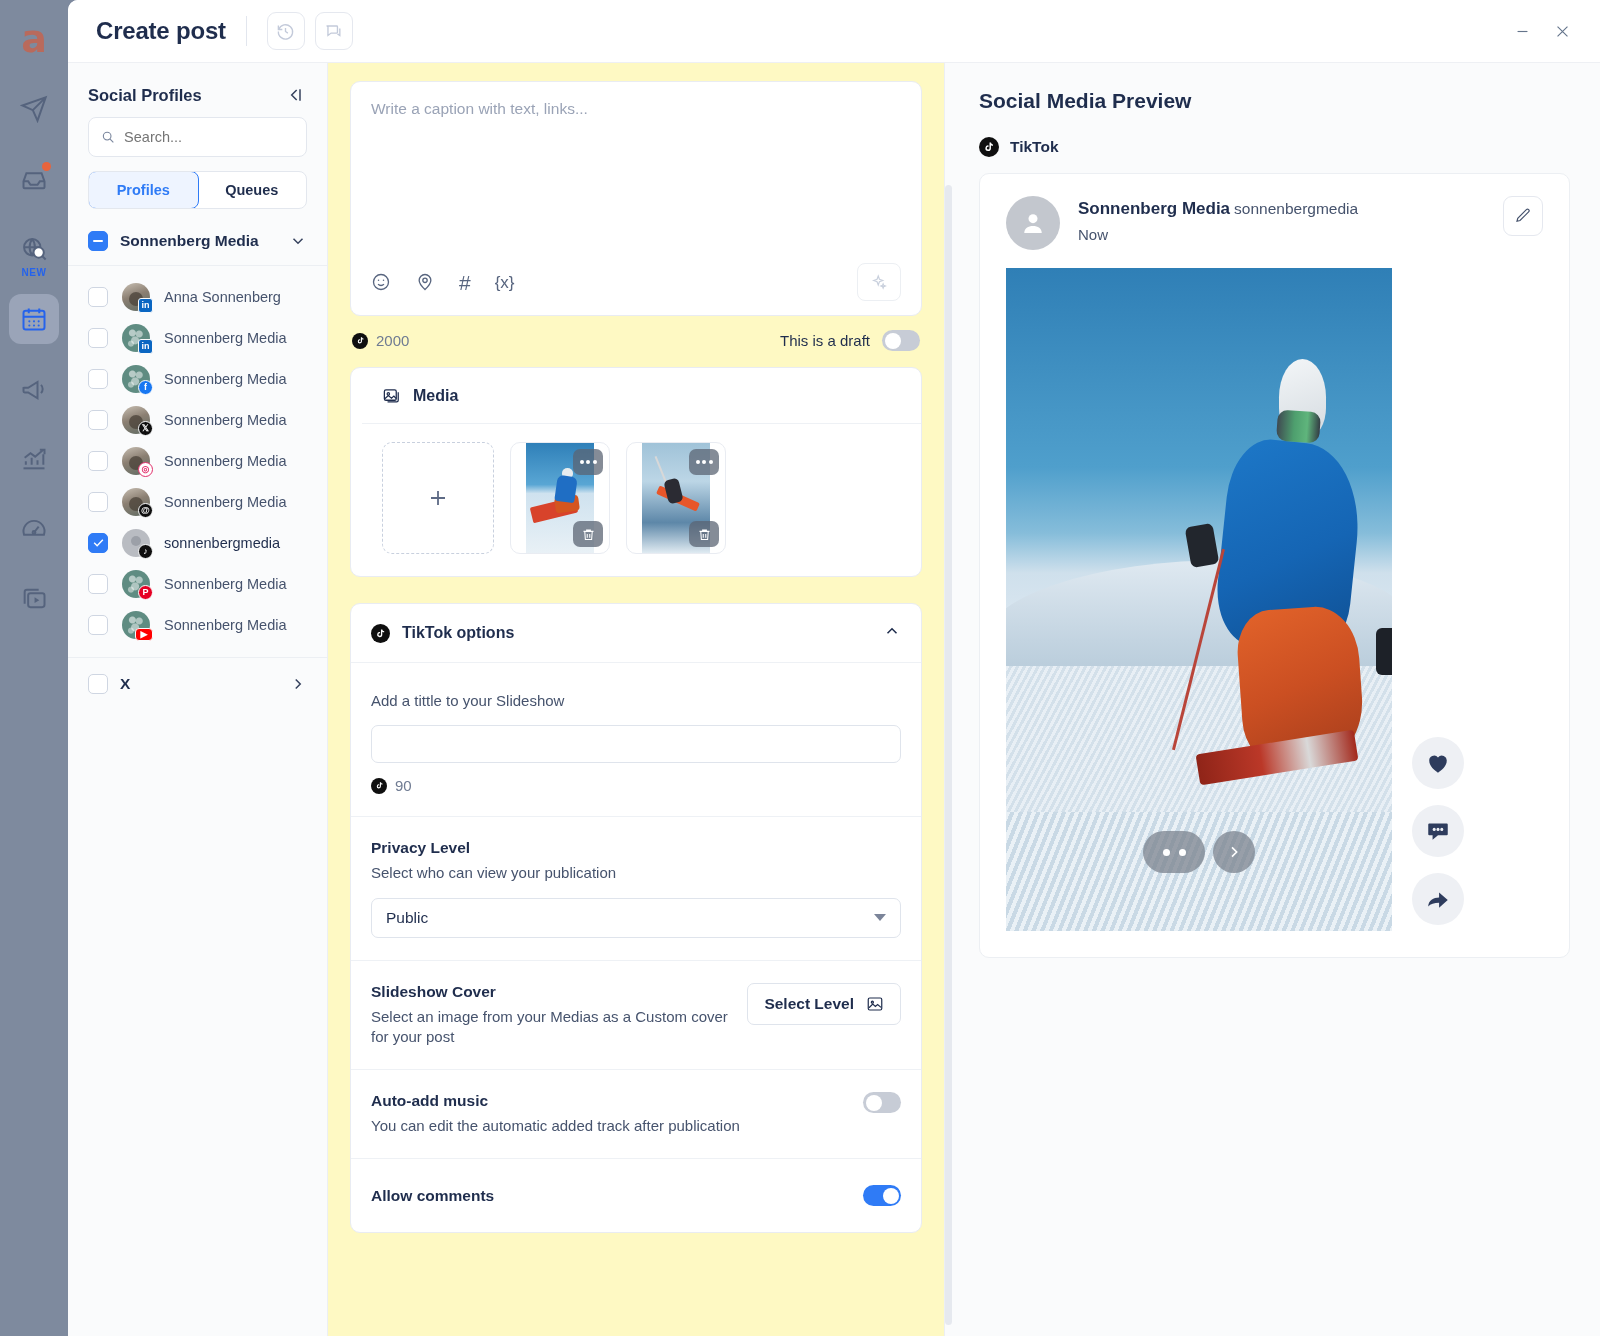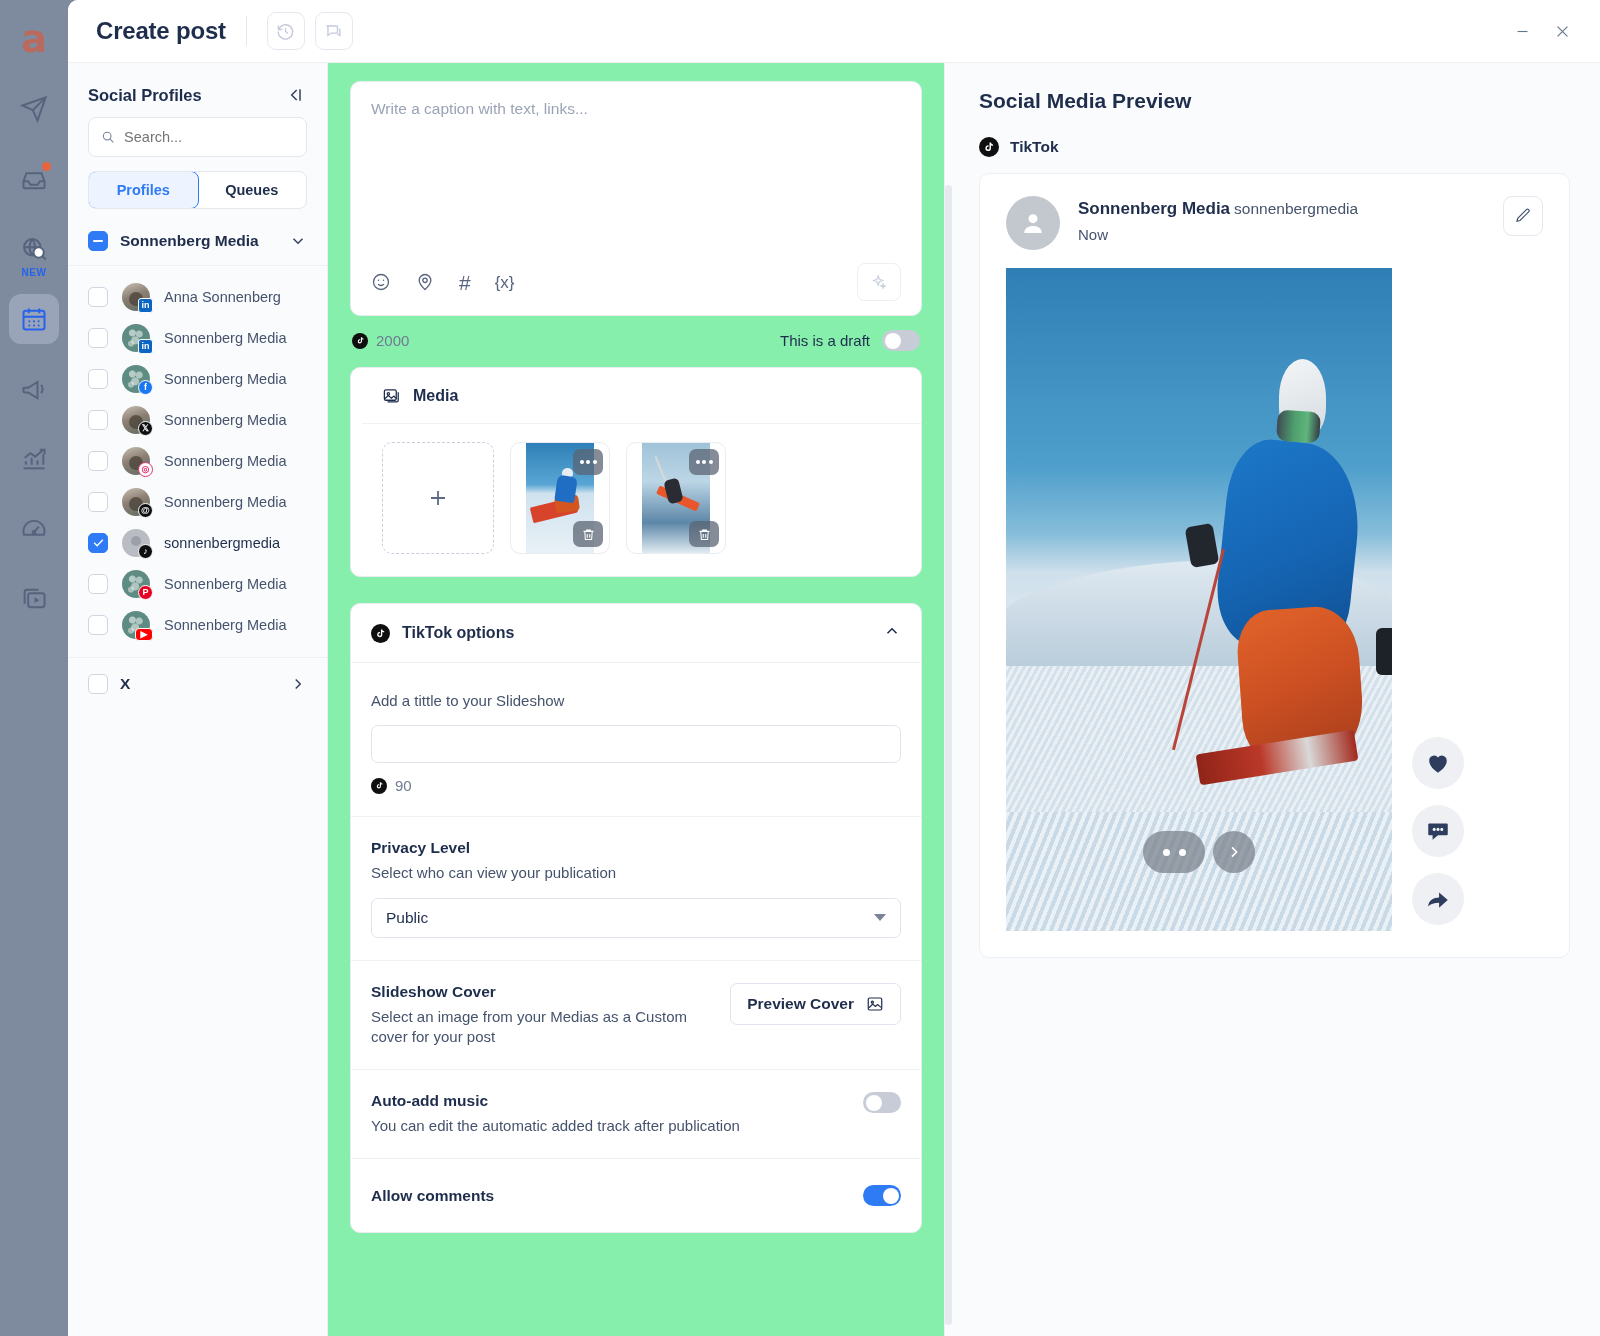--- a/index.html
+++ b/index.html
@@ -168,21 +168,21 @@
   .profile-row .pname { font-size: 14.5px; color: #46536d; }
   .profile-row.selected .pname { color: #1f2d4d; }
   .x-group-row {
     display:flex; align-items:center; gap: 12px; padding: 16px 20px;
     border-top: 1px solid #eceff3; margin-top: 6px;
   }
   .x-group-row .gname { font-size: 15.5px; font-weight: 700; color:#1f2d4d; flex:1; }
 
   
   #editor-col {
-    width: 617px; flex: 0 0 617px; background: #86efac; padding: 18px 22px 0 22px;
+    width: 617px; flex: 0 0 617px; background: #fef9c3; padding: 18px 22px 0 22px;
     overflow: hidden; position: relative; border-right: 1px solid #eceff3;
   }
   .card { background:#fff; border:1px solid #e9ecf2; border-radius: 10px; }
   .caption-box { height: 235px; display:flex; flex-direction:column; padding: 18px 20px 14px; }
   .caption-ph { font-size: 15.5px; color:#9aa3b6; }
   .caption-tools { margin-top:auto; display:flex; align-items:center; gap: 24px; }
   .caption-tools .ic { color:#5b678020; display:flex; }
   .caption-tools svg { width: 20px; height: 20px; stroke:#58657f; fill:none; stroke-width:1.6; }
   .caption-tools .hashglyph { font-size: 21px; color:#58657f; line-height:1; font-weight:500;}
   .caption-tools .varglyph { font-size: 17px; color:#58657f; line-height:1; }
@@ -799,21 +799,21 @@
           </div>
         </div>
 
         <div class="opt-row">
           <div class="row-split">
             <div class="left">
               <div class="opt-title">Slideshow Cover</div>
               <div class="opt-sub">Select an image from your Medias as a Custom cover for your post</div>
             </div>
             <div class="btn-outline">
-              <span>Preview Cover</span>
+              <span>Select Level</span>
               <svg viewBox="0 0 24 24">
                   <rect x="3" y="4" width="18" height="16" rx="2"></rect>
                   <circle cx="8.5" cy="9.5" r="1.4"></circle>
                   <path d="M4 17l5-5 3.5 3.2 3-2.6L20 16.5"></path>
                 </svg>
             </div>
           </div>
         </div>
 
         <div class="opt-row">

